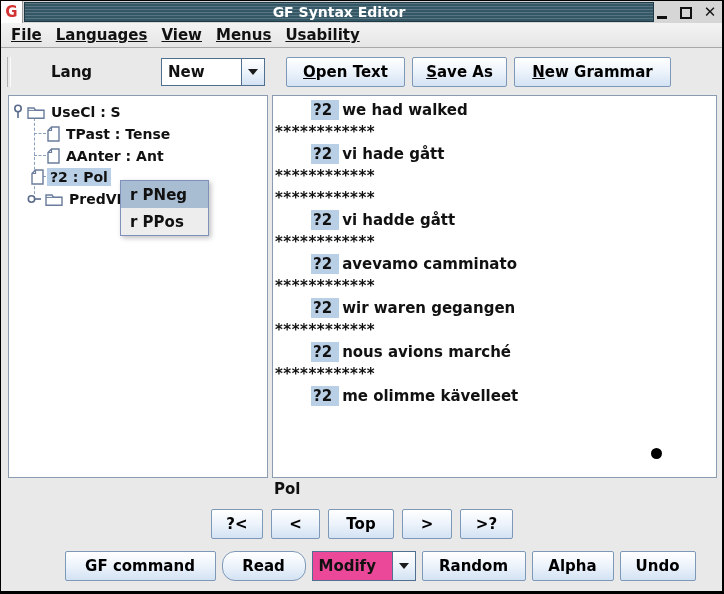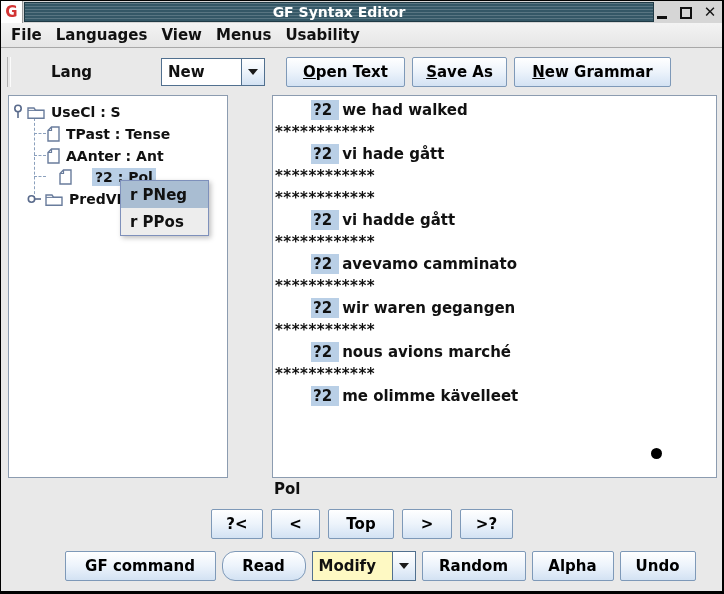--- a/index.html
+++ b/index.html
@@ -22,21 +22,21 @@
   .win-controls { position:absolute; right:5px; top:0; height:22px; display:flex; align-items:center; gap:10px; }
   .ctrl { width:14px; height:15px; display:flex; align-items:flex-end; justify-content:center; }
   .min-bar { width:10px; height:3px; background:#111; margin-bottom:1px; }
   .max-box { width:12px; height:12px; border:2px solid #111; margin-bottom:1px; }
   .close-x { font-size:15px; font-weight:bold; color:#111; line-height:15px; }
 
   
   .menubar { position:absolute; left:1px; top:23px; width:721px; height:25px;
              background:linear-gradient(180deg,#f3f3f3,#e6e6e6); border-bottom:1px solid #a8a8a8;
              display:flex; align-items:center; padding-left:3px; }
-  .menu-item { padding:2px 7px; font-size:15px; font-weight:bold; color:#111; }
+  .menu-item { padding:2px 7px; font-size:15px; font-weight:bold; color:#111;text-decoration:underline; }
 
   
   .toolbar { position:absolute; left:1px; top:49px; width:721px; height:45px; }
   .tb-grip { position:absolute; left:6px; top:8px; width:4px; height:30px;
              border-left:1px solid #b0b0b0; border-right:1px solid #fbfbfb; }
   .lang-label { position:absolute; left:50px; top:0; height:45px; display:flex; align-items:center;
                 font-size:15px; font-weight:bold; color:#111; }
   .combo { display:flex; border:1px solid #51708f; background:#fff; }
   .combo.lang { position:absolute; left:160px; top:9px; width:104px; height:28px; }
   .combo-value { flex:1; display:flex; align-items:center; padding-left:6px;
@@ -47,21 +47,21 @@
   .combo-arrow { width:0; height:0; border-left:5px solid transparent; border-right:5px solid transparent;
                  border-top:6px solid #1a1a1a; }
   .btn { background:linear-gradient(180deg,#ffffff 0%,#ecf3fb 50%,#d3e2f3 100%);
          border:1px solid #7e99b8; border-radius:2px; font-size:15px; font-weight:bold; color:#000;
          display:flex; align-items:center; justify-content:center; font-family:inherit; }
   .tb-btn { position:absolute; top:8px; height:30px; }
   .mn { display:block; }
   .mn::first-letter { text-decoration:underline; }
 
   
-  .tree-panel { position:absolute; left:8px; top:95px; width:220px; height:383px;
+  .tree-panel { position:absolute; left:8px; top:95px; width:260px; height:383px;
                 background:#fff; border:1px solid #8c9cb0; }
   .trow { position:absolute; height:21px; display:flex; align-items:center;
           font-size:14px; font-weight:bold; color:#111; white-space:nowrap; }
   .trow .ticon { margin-right:3px; display:flex; align-items:center; }
   .tlabel { padding:1px 3px; }
   .tlabel.selected { background:#b9cfe6; }
   .tree-vline { position:absolute; left:25px; top:22px; height:81px; border-left:1px dashed #8ba0bd; }
   .tree-hstub { position:absolute; left:25px; width:12px; height:0; border-top:1px dashed #8ba0bd; }
 
   
@@ -82,21 +82,21 @@
   .hl { background:#b9cfe6; padding:1px 7px 1px 2px; margin-right:3px; }
   .dot { position:absolute; left:378px; top:352px; width:11px; height:11px; border-radius:50%; background:#000; }
 
   
   .status { position:absolute; left:274px; top:480px; font-size:15px; font-weight:bold; color:#111; }
   .nav-row { position:absolute; left:0; top:509px; width:724px; display:flex; justify-content:center; gap:8px; }
   .nav-row .btn { height:30px; }
   .cmd-row { position:absolute; left:0; top:551px; width:724px; display:flex; justify-content:center; gap:6px;padding-left:36px; }
   .cmd-row .btn { height:30px; }
   .combo.modify { width:104px; height:30px; }
-  .combo.modify .combo-value { background:#fef9c3; }
+  .combo.modify .combo-value { background:#ec4899; }
 </style>
 </head>
 <body>
 
 <div class="window">
 
   <div class="titlebar">
     <div class="logo-box">
       <span class="logo-g">G</span>
     </div>
@@ -179,21 +179,21 @@
     <div class="trow" style="left:38px; top:49px;">
       <span class="ticon">
         <svg width="13" height="16" viewBox="0 0 13 16">
             <path d="M4.5 1 H12 V15 H1 V4.5 z" fill="#fff" stroke="#697c9c" stroke-width="1.4"></path>
             <path d="M4.5 1 V4.5 H1" fill="none" stroke="#697c9c" stroke-width="1.2"></path>
           </svg>
       </span>
       <span class="tlabel">AAnter : Ant</span>
     </div>
 
-    <div class="trow" style="left:50px; top:70px;gap:17px;">
+    <div class="trow" style="left:22px; top:70px;">
       <span class="ticon">
         <svg width="13" height="16" viewBox="0 0 13 16">
             <path d="M4.5 1 H12 V15 H1 V4.5 z" fill="#fff" stroke="#697c9c" stroke-width="1.4"></path>
             <path d="M4.5 1 V4.5 H1" fill="none" stroke="#697c9c" stroke-width="1.2"></path>
           </svg>
       </span>
       <span class="tlabel selected">?2 : Pol</span>
     </div>
 
     <div class="trow" style="left:18px; top:92px;">

